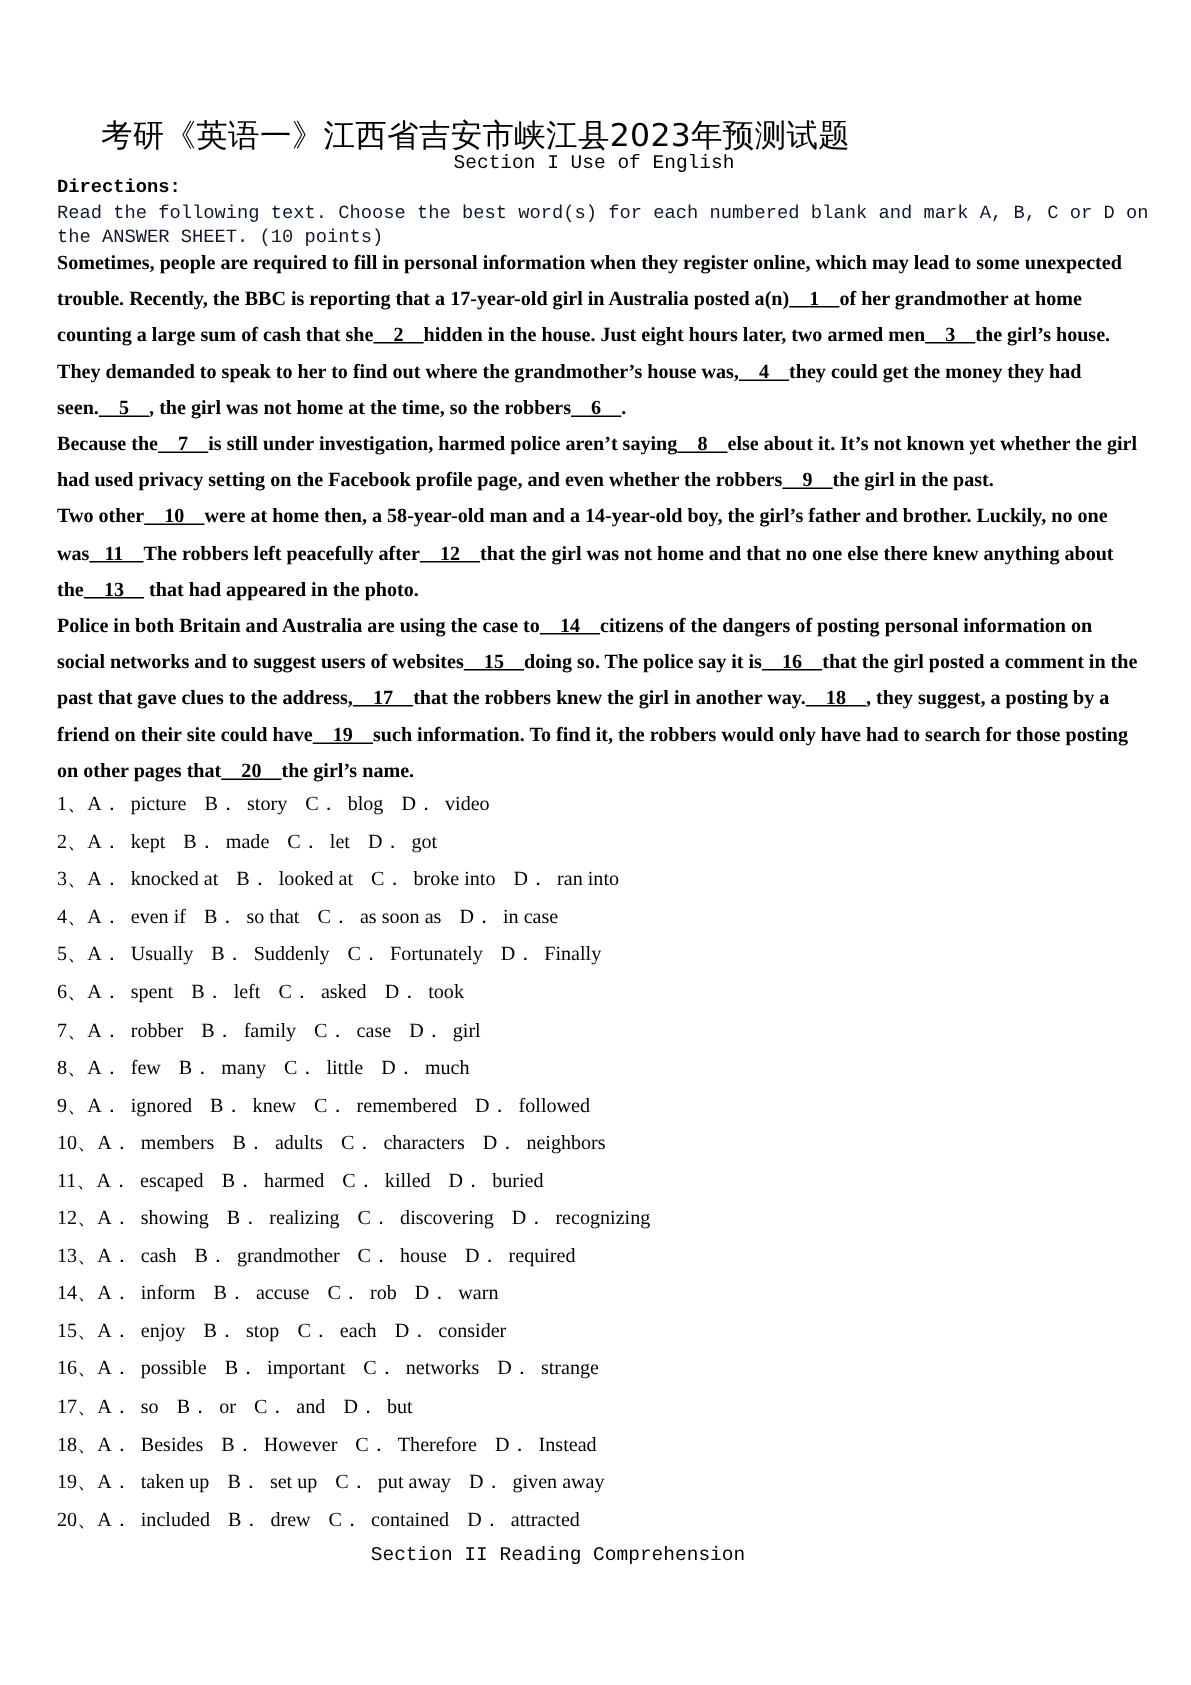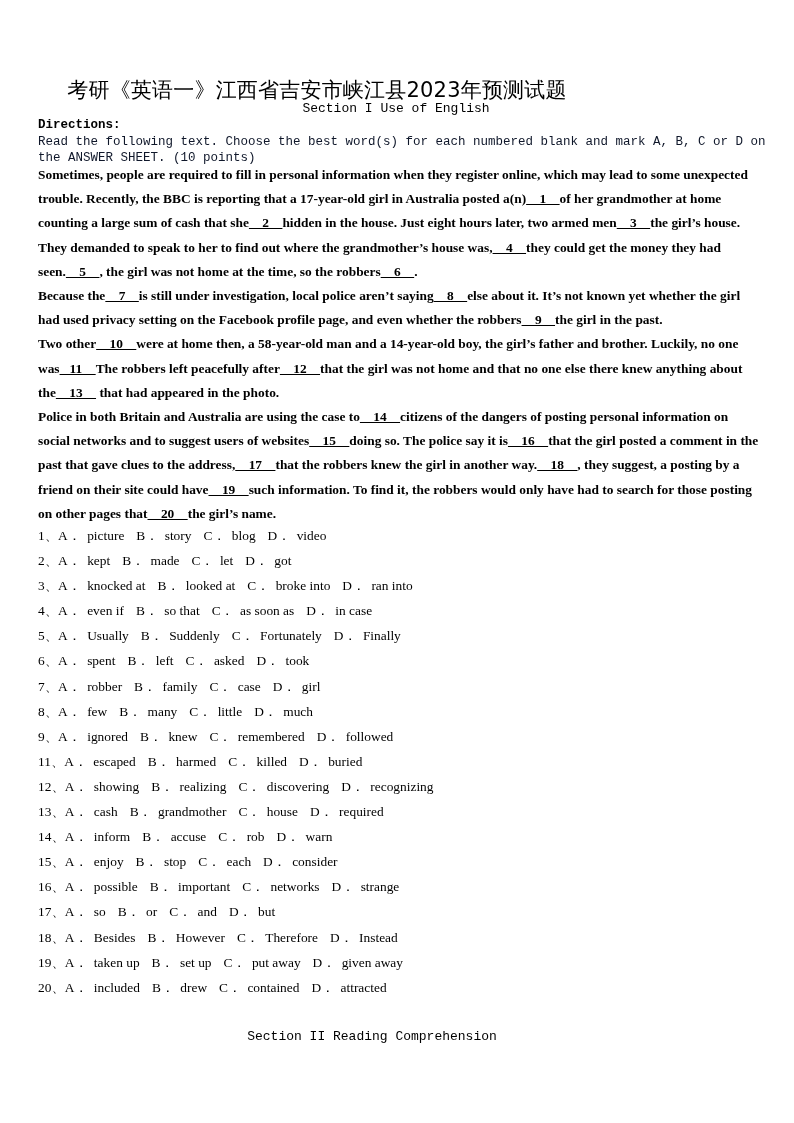--- a/index.html
+++ b/index.html
@@ -28,35 +28,36 @@
 </head>
 <body>
 
 <div class="title">考研《英语一》江西省吉安市峡江县2023年预测试题</div>
 <div class="subtitle">Section I  Use of  English</div>
 <div class="directions-head">Directions:</div>
 <div class="directions-body">Read the following text. Choose the best word(s) for each numbered blank and mark A, B, C or D on the ANSWER SHEET. (10 points)</div>
 
 <div class="passage" id="passage">
     <p><span>Sometimes, people are required to fill in personal information when they register online, which may lead to some unexpected trouble. Recently, the BBC is reporting that a 17-year-old girl in Australia posted a(n)</span><span class="blank">  1  </span><span>of her grandmother at home counting a large sum of cash that she</span><span class="blank">  2  </span><span>hidden in the house. Just eight hours later, two armed men</span><span class="blank">  3  </span><span>the girl’s house. They demanded to speak to her to find out where the grandmother’s house was,</span><span class="blank">  4  </span><span>they could get the money they had seen.</span><span class="blank">  5  </span><span>, the girl was not home at the time, so the robbers</span><span class="blank">  6  </span><span>.</span></p>
-    <p><span>Because the</span><span class="blank">  7  </span><span>is still under investigation, local police aren’t saying</span><span class="blank">  8  </span><span>else about it. It’s not known yet whether the girl had used privacy setting on the Facebook profile page, and even whether the robbers</span><span class="blank">  9  </span><span>the girl in the past.</span></p>
+    <p><span>Because the</span><span class="blank">  7  </span><span>is still under investigation, harmed police aren’t saying</span><span class="blank">  8  </span><span>else about it. It’s not known yet whether the girl had used privacy setting on the Facebook profile page, and even whether the robbers</span><span class="blank">  9  </span><span>the girl in the past.</span></p>
     <p><span>Two other</span><span class="blank">  10  </span><span>were at home then, a 58-year-old man and a 14-year-old boy, the girl’s father and brother. Luckily, no one was</span><span class="blank">  11  </span><span>The robbers left peacefully after</span><span class="blank">  12  </span><span>that the girl was not home and that no one else there knew anything about the</span><span class="blank">  13  </span><span> that had appeared in the photo.</span></p>
     <p><span>Police in both Britain and Australia are using the case to</span><span class="blank">  14  </span><span>citizens of the dangers of posting personal information on social networks and to suggest users of websites</span><span class="blank">  15  </span><span>doing so. The police say it is</span><span class="blank">  16  </span><span>that the girl posted a comment in the past that gave clues to the address,</span><span class="blank">  17  </span><span>that the robbers knew the girl in another way.</span><span class="blank">  18  </span><span>, they suggest, a posting by a friend on their site could have</span><span class="blank">  19  </span><span>such information. To find it, the robbers would only have had to search for those posting on other pages that</span><span class="blank">  20  </span><span>the girl’s name.</span></p>
   </div>
 
 <div class="questions" id="questions">
     <div class="q"><span class="num">1、</span><span class="opt"><span class="letter">A．</span><span>picture</span></span><span class="opt"><span class="letter">B．</span><span>story</span></span><span class="opt"><span class="letter">C．</span><span>blog</span></span><span class="opt"><span class="letter">D．</span><span>video</span></span></div>
     <div class="q"><span class="num">2、</span><span class="opt"><span class="letter">A．</span><span>kept</span></span><span class="opt"><span class="letter">B．</span><span>made</span></span><span class="opt"><span class="letter">C．</span><span>let</span></span><span class="opt"><span class="letter">D．</span><span>got</span></span></div>
     <div class="q"><span class="num">3、</span><span class="opt"><span class="letter">A．</span><span>knocked at</span></span><span class="opt"><span class="letter">B．</span><span>looked at</span></span><span class="opt"><span class="letter">C．</span><span>broke into</span></span><span class="opt"><span class="letter">D．</span><span>ran into</span></span></div>
     <div class="q"><span class="num">4、</span><span class="opt"><span class="letter">A．</span><span>even if</span></span><span class="opt"><span class="letter">B．</span><span>so that</span></span><span class="opt"><span class="letter">C．</span><span>as soon as</span></span><span class="opt"><span class="letter">D．</span><span>in case</span></span></div>
     <div class="q"><span class="num">5、</span><span class="opt"><span class="letter">A．</span><span>Usually</span></span><span class="opt"><span class="letter">B．</span><span>Suddenly</span></span><span class="opt"><span class="letter">C．</span><span>Fortunately</span></span><span class="opt"><span class="letter">D．</span><span>Finally</span></span></div>
     <div class="q"><span class="num">6、</span><span class="opt"><span class="letter">A．</span><span>spent</span></span><span class="opt"><span class="letter">B．</span><span>left</span></span><span class="opt"><span class="letter">C．</span><span>asked</span></span><span class="opt"><span class="letter">D．</span><span>took</span></span></div>
     <div class="q"><span class="num">7、</span><span class="opt"><span class="letter">A．</span><span>robber</span></span><span class="opt"><span class="letter">B．</span><span>family</span></span><span class="opt"><span class="letter">C．</span><span>case</span></span><span class="opt"><span class="letter">D．</span><span>girl</span></span></div>
     <div class="q"><span class="num">8、</span><span class="opt"><span class="letter">A．</span><span>few</span></span><span class="opt"><span class="letter">B．</span><span>many</span></span><span class="opt"><span class="letter">C．</span><span>little</span></span><span class="opt"><span class="letter">D．</span><span>much</span></span></div>
     <div class="q"><span class="num">9、</span><span class="opt"><span class="letter">A．</span><span>ignored</span></span><span class="opt"><span class="letter">B．</span><span>knew</span></span><span class="opt"><span class="letter">C．</span><span>remembered</span></span><span class="opt"><span class="letter">D．</span><span>followed</span></span></div>
+    <div class="q"><span class="num">10、</span><span class="opt"><span class="letter">A．</span><span>members</span></span><span class="opt"><span class="letter">B．</span><span>adults</span></span><span class="opt"><span class="letter">C．</span><span>characters</span></span><span class="opt"><span class="letter">D．</span><span>neighbors</span></span></div>
     <div class="q"><span class="num">11、</span><span class="opt"><span class="letter">A．</span><span>escaped</span></span><span class="opt"><span class="letter">B．</span><span>harmed</span></span><span class="opt"><span class="letter">C．</span><span>killed</span></span><span class="opt"><span class="letter">D．</span><span>buried</span></span></div>
     <div class="q"><span class="num">12、</span><span class="opt"><span class="letter">A．</span><span>showing</span></span><span class="opt"><span class="letter">B．</span><span>realizing</span></span><span class="opt"><span class="letter">C．</span><span>discovering</span></span><span class="opt"><span class="letter">D．</span><span>recognizing</span></span></div>
     <div class="q"><span class="num">13、</span><span class="opt"><span class="letter">A．</span><span>cash</span></span><span class="opt"><span class="letter">B．</span><span>grandmother</span></span><span class="opt"><span class="letter">C．</span><span>house</span></span><span class="opt"><span class="letter">D．</span><span>required</span></span></div>
     <div class="q"><span class="num">14、</span><span class="opt"><span class="letter">A．</span><span>inform</span></span><span class="opt"><span class="letter">B．</span><span>accuse</span></span><span class="opt"><span class="letter">C．</span><span>rob</span></span><span class="opt"><span class="letter">D．</span><span>warn</span></span></div>
     <div class="q"><span class="num">15、</span><span class="opt"><span class="letter">A．</span><span>enjoy</span></span><span class="opt"><span class="letter">B．</span><span>stop</span></span><span class="opt"><span class="letter">C．</span><span>each</span></span><span class="opt"><span class="letter">D．</span><span>consider</span></span></div>
     <div class="q"><span class="num">16、</span><span class="opt"><span class="letter">A．</span><span>possible</span></span><span class="opt"><span class="letter">B．</span><span>important</span></span><span class="opt"><span class="letter">C．</span><span>networks</span></span><span class="opt"><span class="letter">D．</span><span>strange</span></span></div>
     <div class="q"><span class="num">17、</span><span class="opt"><span class="letter">A．</span><span>so</span></span><span class="opt"><span class="letter">B．</span><span>or</span></span><span class="opt"><span class="letter">C．</span><span>and</span></span><span class="opt"><span class="letter">D．</span><span>but</span></span></div>
     <div class="q"><span class="num">18、</span><span class="opt"><span class="letter">A．</span><span>Besides</span></span><span class="opt"><span class="letter">B．</span><span>However</span></span><span class="opt"><span class="letter">C．</span><span>Therefore</span></span><span class="opt"><span class="letter">D．</span><span>Instead</span></span></div>
     <div class="q"><span class="num">19、</span><span class="opt"><span class="letter">A．</span><span>taken up</span></span><span class="opt"><span class="letter">B．</span><span>set up</span></span><span class="opt"><span class="letter">C．</span><span>put away</span></span><span class="opt"><span class="letter">D．</span><span>given away</span></span></div>
     <div class="q"><span class="num">20、</span><span class="opt"><span class="letter">A．</span><span>included</span></span><span class="opt"><span class="letter">B．</span><span>drew</span></span><span class="opt"><span class="letter">C．</span><span>contained</span></span><span class="opt"><span class="letter">D．</span><span>attracted</span></span></div>

